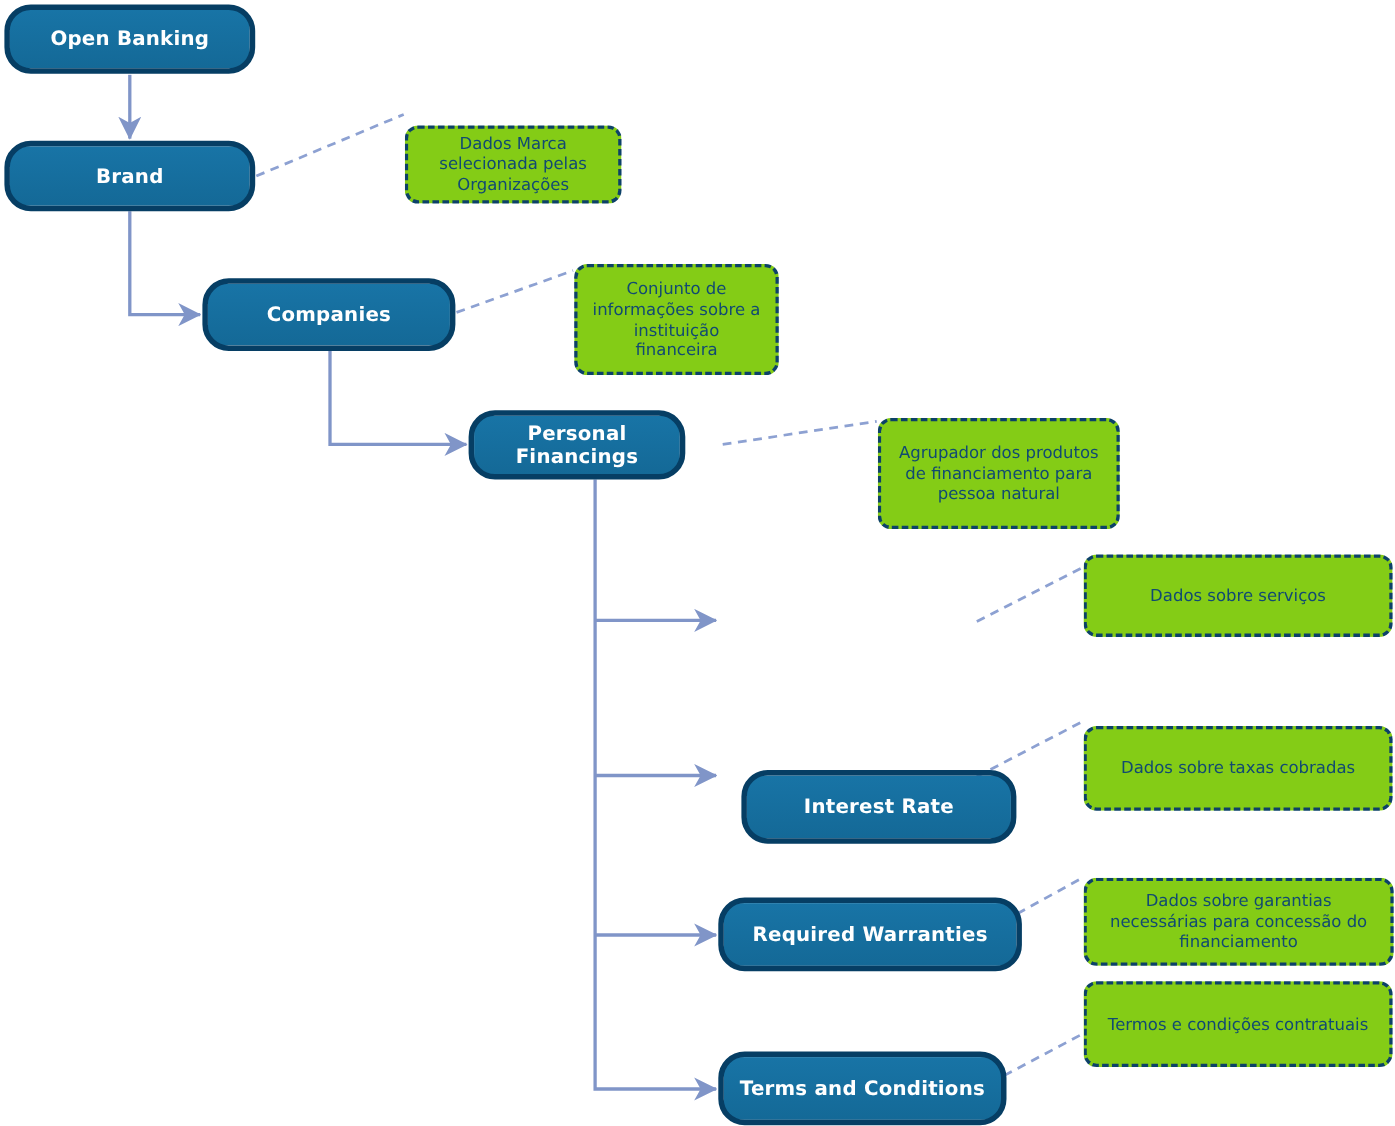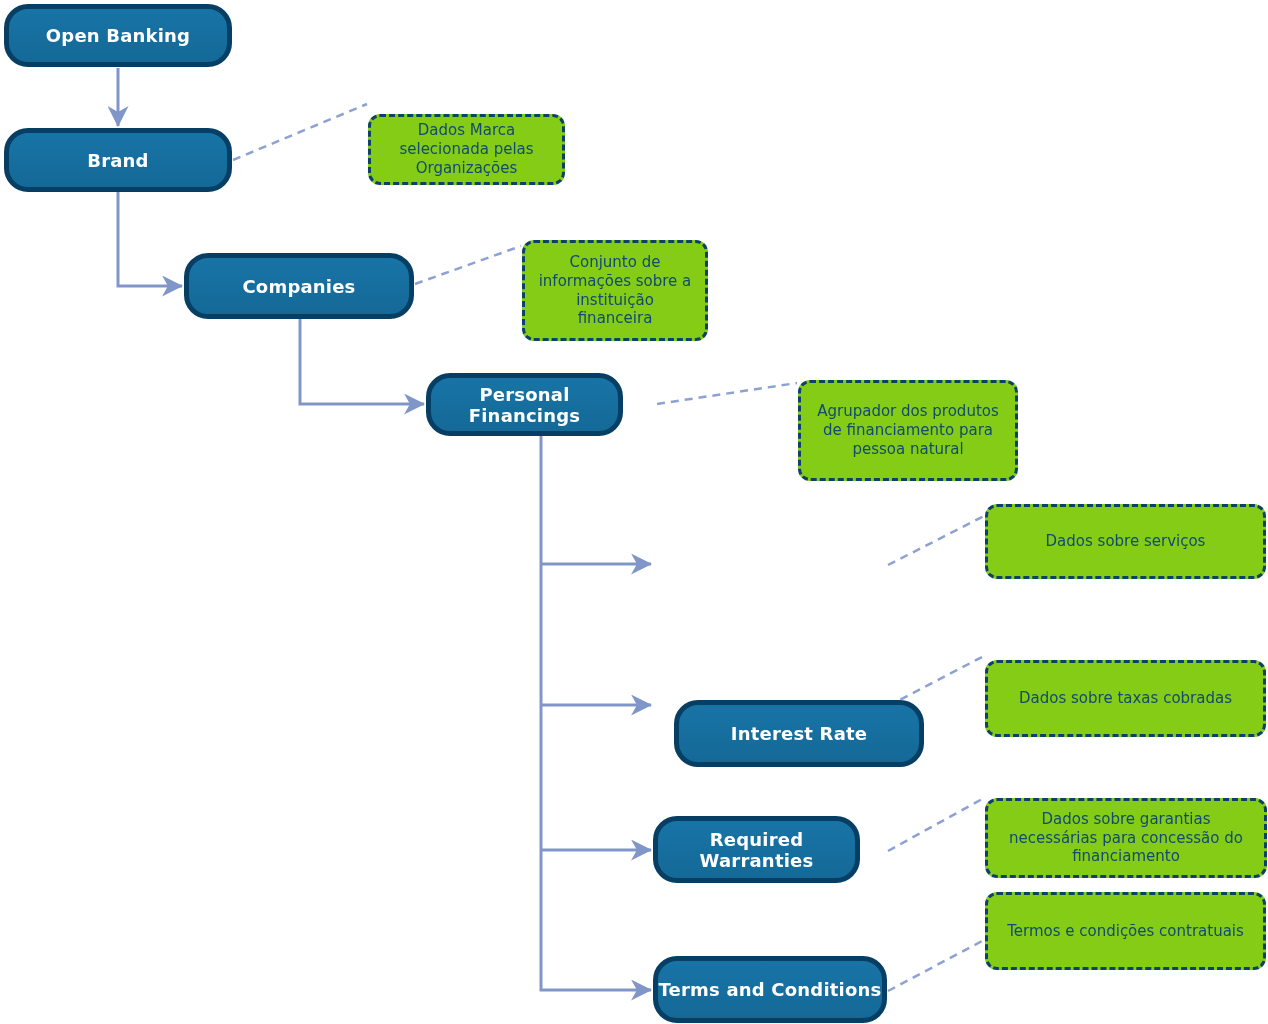--- a/index.html
+++ b/index.html
@@ -48,22 +48,22 @@
     padding: 4px 12px;
     margin-top: 48px;
   }
   
   #n-open-banking        { left: 4px;   top: 4px;   width: 228px; height: 63px; }
   #n-brand               { left: 4px;   top: 128px; width: 228px; height: 64px; }
   #n-companies           { left: 184px; top: 253px; width: 230px; height: 66px; }
   #n-personal-financings { left: 426px; top: 373px; width: 197px; height: 63px; }
   #n-fees                { left: 653px; top: 531px; width: 234px; height: 68px; }
   #n-interest-rate       { left: 674px; top: 671px; width: 250px; height: 67px; margin-top: 29px; }
-  #n-required-warranties { left: 653px; top: 816px; width: 207px; height: 67px; }
-  #n-terms-and-conditions{ left: 653px; top: 956px; width: 234px; height: 67px; }
+  #n-required-warranties { left: 653px; top: 816px; width: 276px; height: 67px; }
+  #n-terms-and-conditions{ left: 653px; top: 956px; width: 262px; height: 67px; }
   
   #a-brand               { left: 368px; top: 66px;  width: 197px; height: 71px; }
   #a-companies           { left: 522px; top: 192px; width: 186px; height: 101px; }
   #a-personal-financings { left: 798px; top: 332px; width: 220px; height: 101px; }
   #a-fees                { left: 985px; top: 456px; width: 281px; height: 75px; }
   #a-interest-rate       { left: 985px; top: 612px; width: 281px; height: 77px; }
   #a-required-warranties { left: 985px; top: 750px; width: 282px; height: 80px; padding: 4px 17px; }
   #a-terms-and-conditions{ left: 985px; top: 844px; width: 281px; height: 78px; }
 </style>
 </head>

